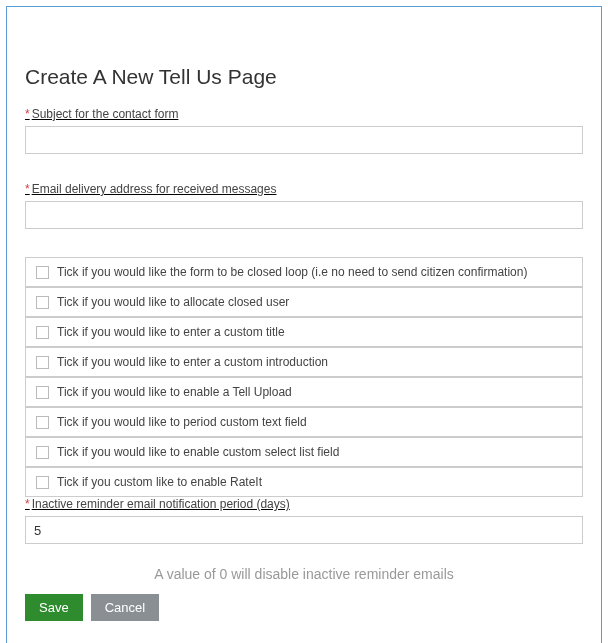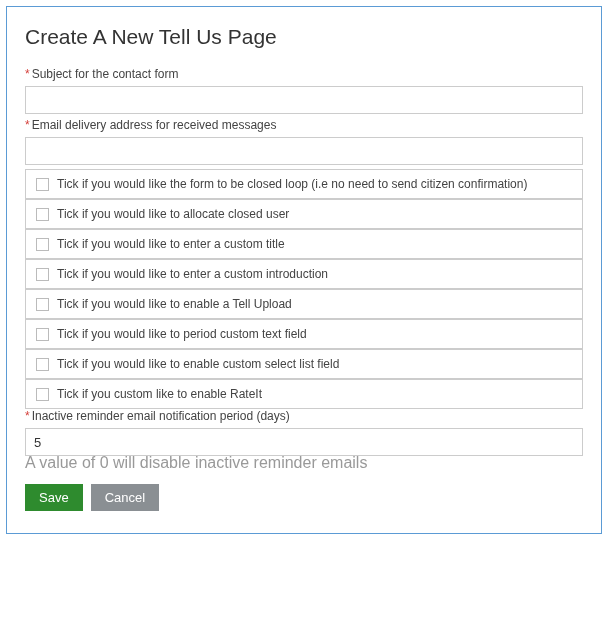--- a/index.html
+++ b/index.html
@@ -11,23 +11,25 @@
     .panel {
       border: 1px solid #5b9bd5;
       padding: 18px 18px 22px 18px;
       width: 596px;
     }
     .page-title {
       font-size: 21px;
       font-weight: 400;
       color: #333;
       margin-bottom: 18px;
+      margin-top: 40px;
     }
     .form-group {
-      margin-bottom: 4px;
+      margin-bottom: 28px;
+      text-decoration: underline;
     }
     .label-line {
       font-size: 12px;
       color: #444;
       margin-bottom: 5px;
     }
     .req {
       color: #d43f3a;
       margin-right: 2px;
     }
@@ -54,24 +56,25 @@
       height: 13px;
       margin-right: 8px;
       border: 1px solid #bbb;
       appearance: none;
       background: #fff;
     }
     .checkbox-field input[type="checkbox"]:checked {
       background: #5b9bd5;
     }
     .hint {
-      font-size: 16px;
+      font-size: 14px;
       color: #999;
       margin-top: -6px;
       margin-bottom: 12px;
+      text-align: center;
     }
     .button-row {
       display: flex;
       gap: 8px;
       margin-top: 6px;
     }
     .btn {
       border: none;
       padding: 6px 14px;
       font-size: 13px;

